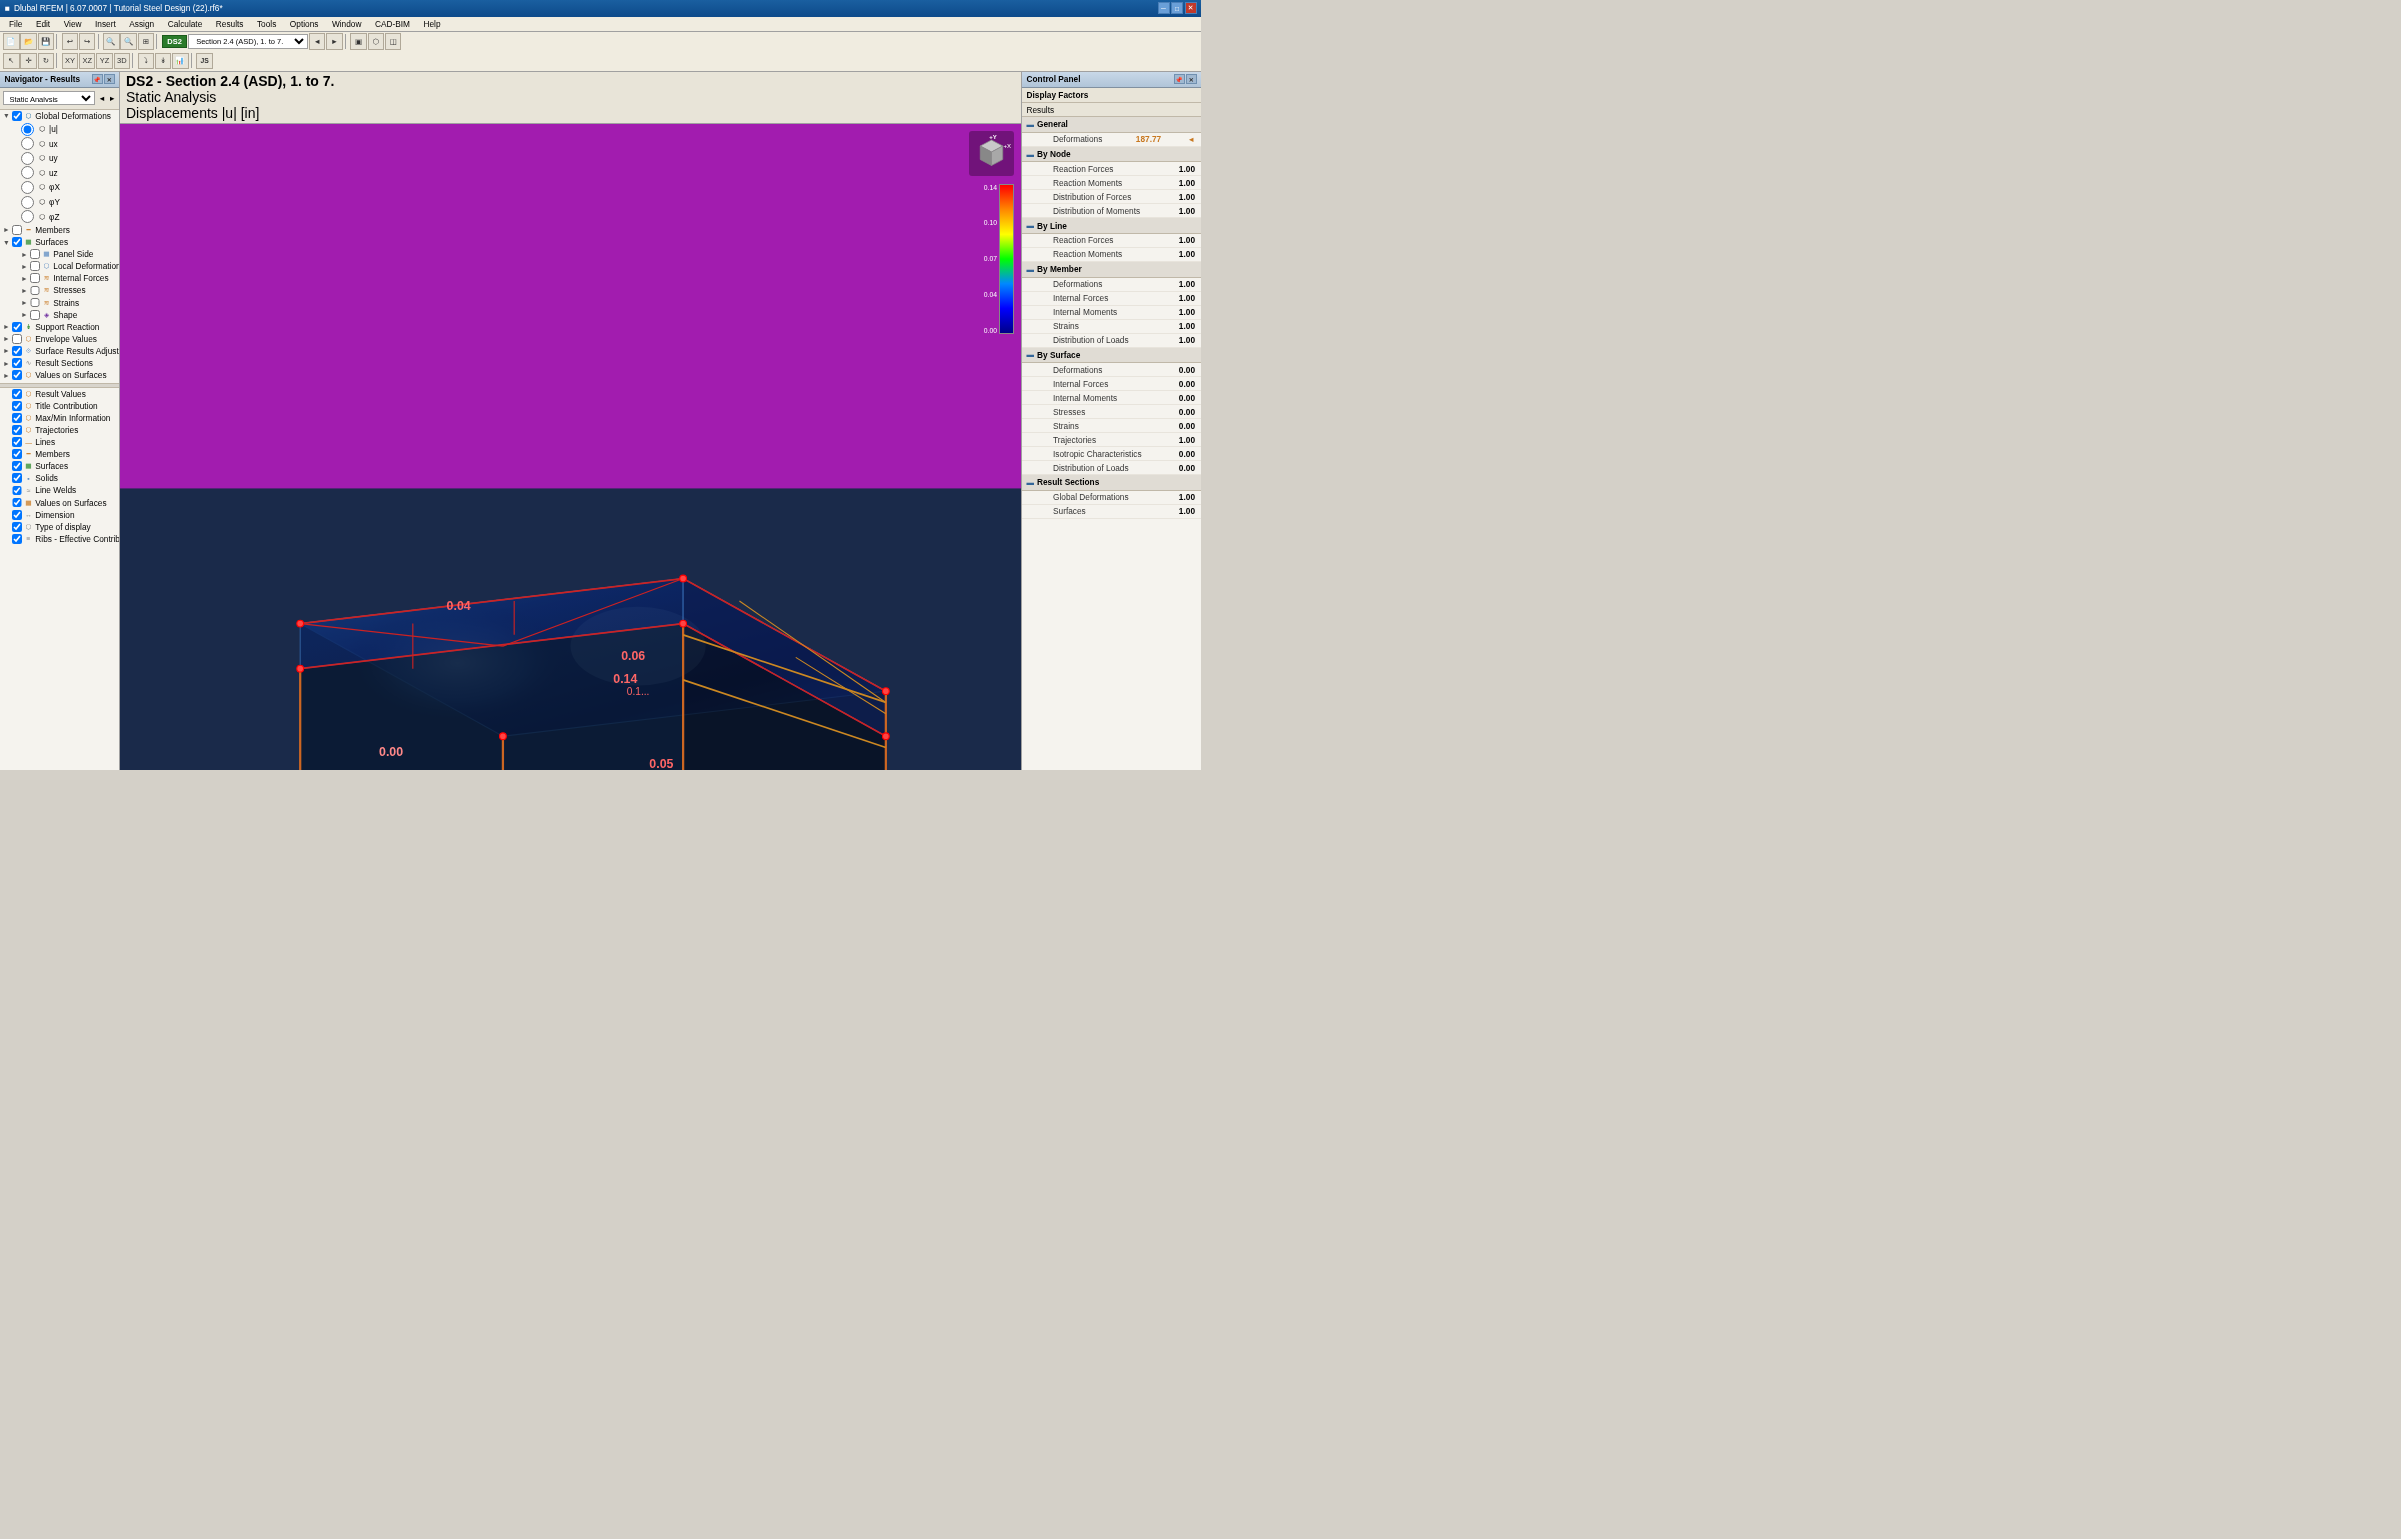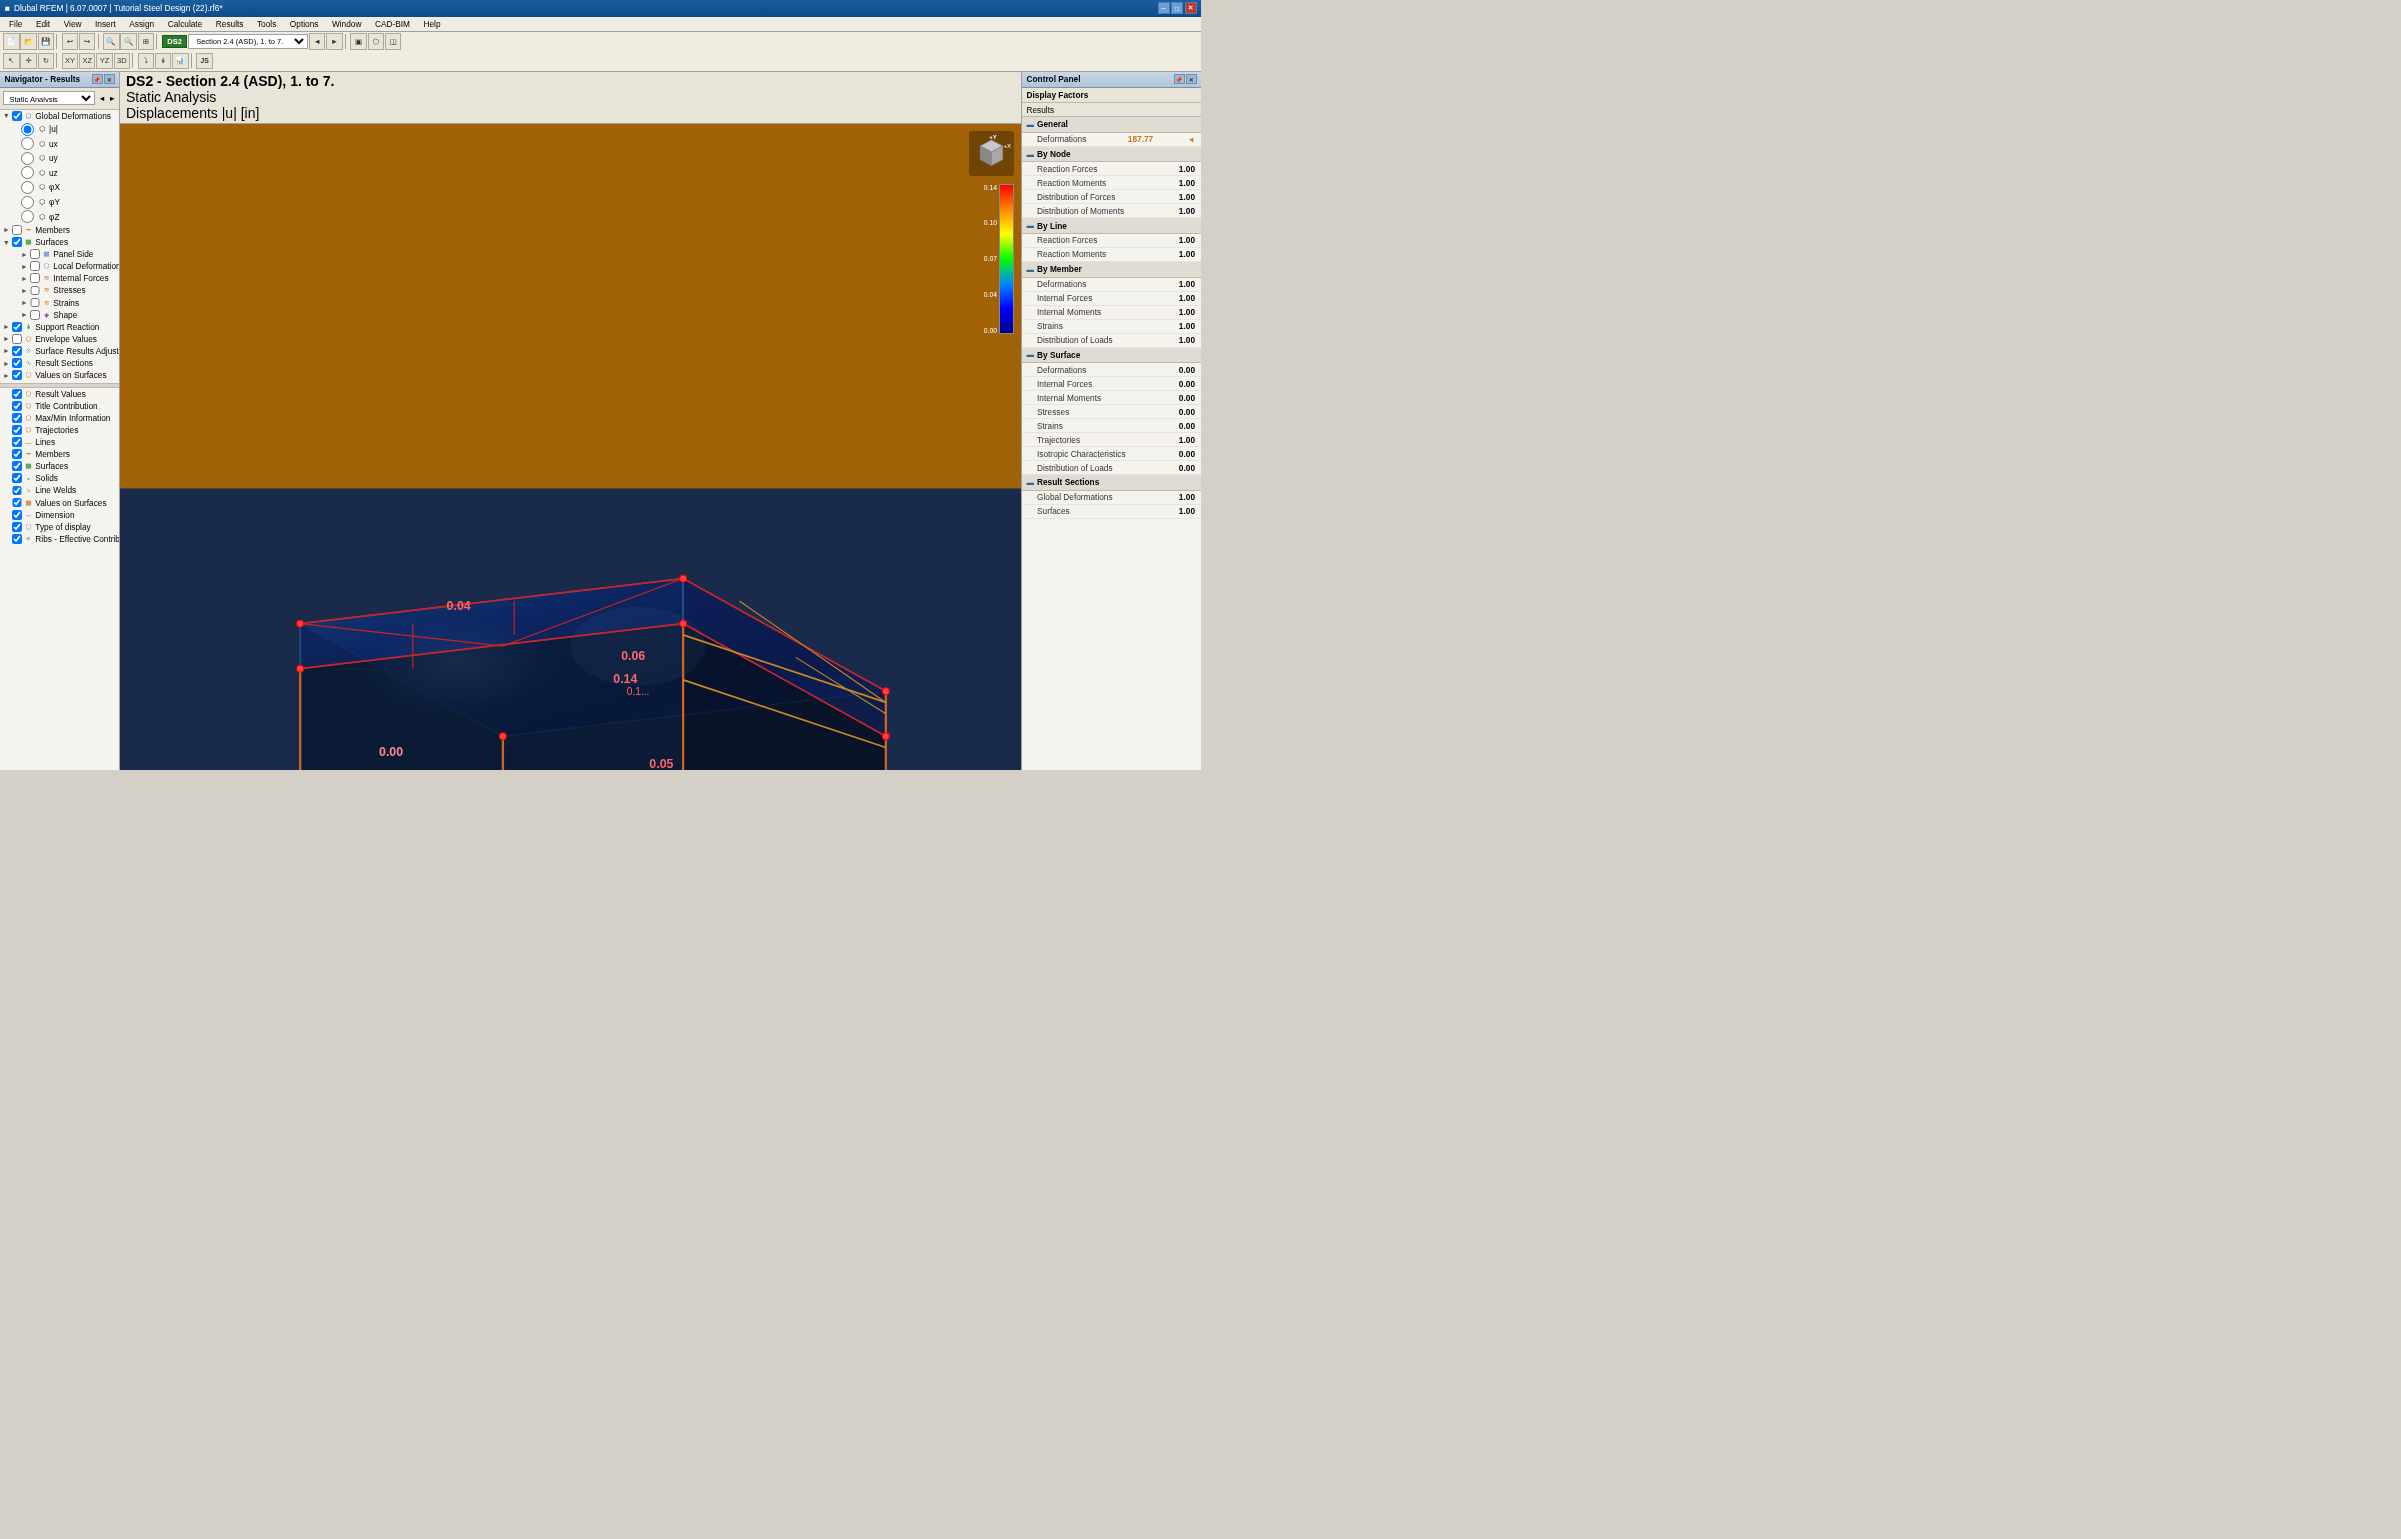--- a/index.html
+++ b/index.html
@@ -155,21 +155,21 @@
     .viewport-header {
       background: #e8e4d8;
       border-bottom: 0.8px solid #a0a0a0;
       padding: 1.5px 6px;
       font-size: 14px;
       color: #000;
     }
     .viewport-header .section-title { font-weight: bold; }
     .viewport-canvas {
       flex: 1;
-      background: #a16207;
+      background: #a21caf;
       position: relative;
       overflow: hidden;
     }
 
     
     .model-overlay {
       position: absolute;
       top: 0; left: 0;
       width: 100%; height: 100%;
     }
@@ -220,21 +220,21 @@
       font-weight: bold;
     }
     .cp-section-toggle { margin-right: 3px; font-size: 7.5px; color: #336699; }
     .cp-row {
       display: flex;
       align-items: center;
       justify-content: space-between;
       padding: 1.5px 6px 1.5px 15px;
       border-bottom: 0.8px solid #e8e4dc;
     }
-    .cp-row-label { color: #333; }
+    .cp-row-label { color: #333; margin-left: 16px; }
     .cp-row-value { color: #000; font-weight: bold; min-width: 34px; text-align: right; }
     .cp-row-value.orange { color: #c87820; }
     .cp-toolbar {
       display: flex;
       padding: 3px 4.5px;
       gap: 2.3px;
       border-top: 0.8px solid #c0b8a8;
       background: #e8e4d8;
     }
     .cp-tb-btn {

